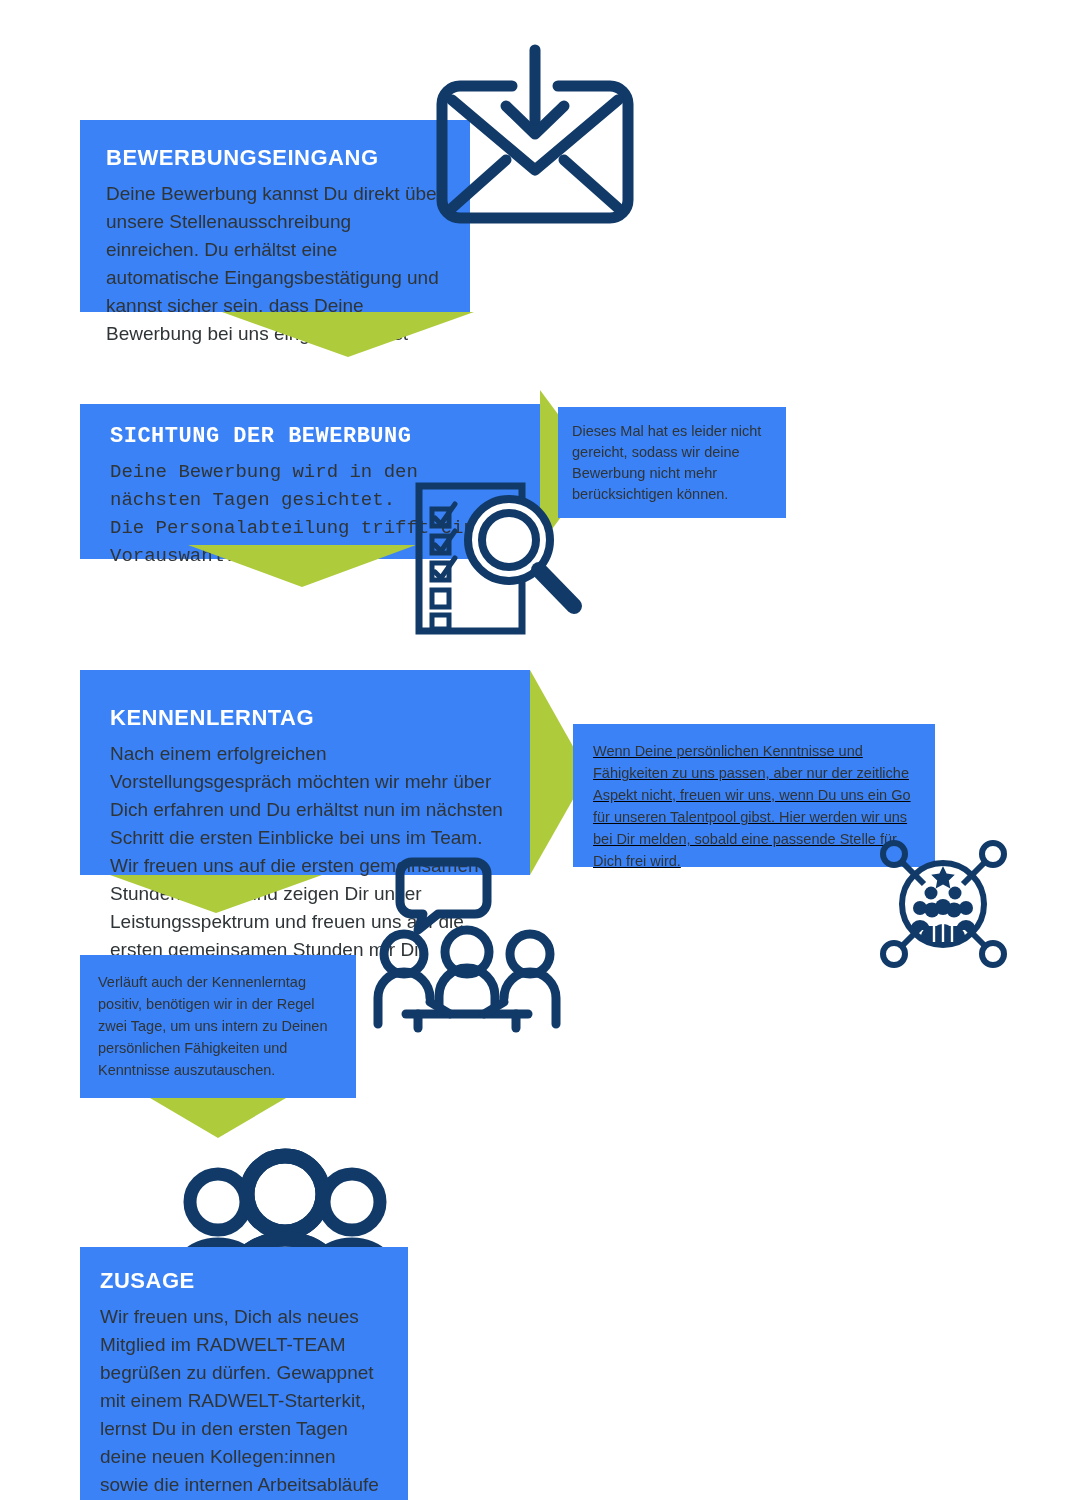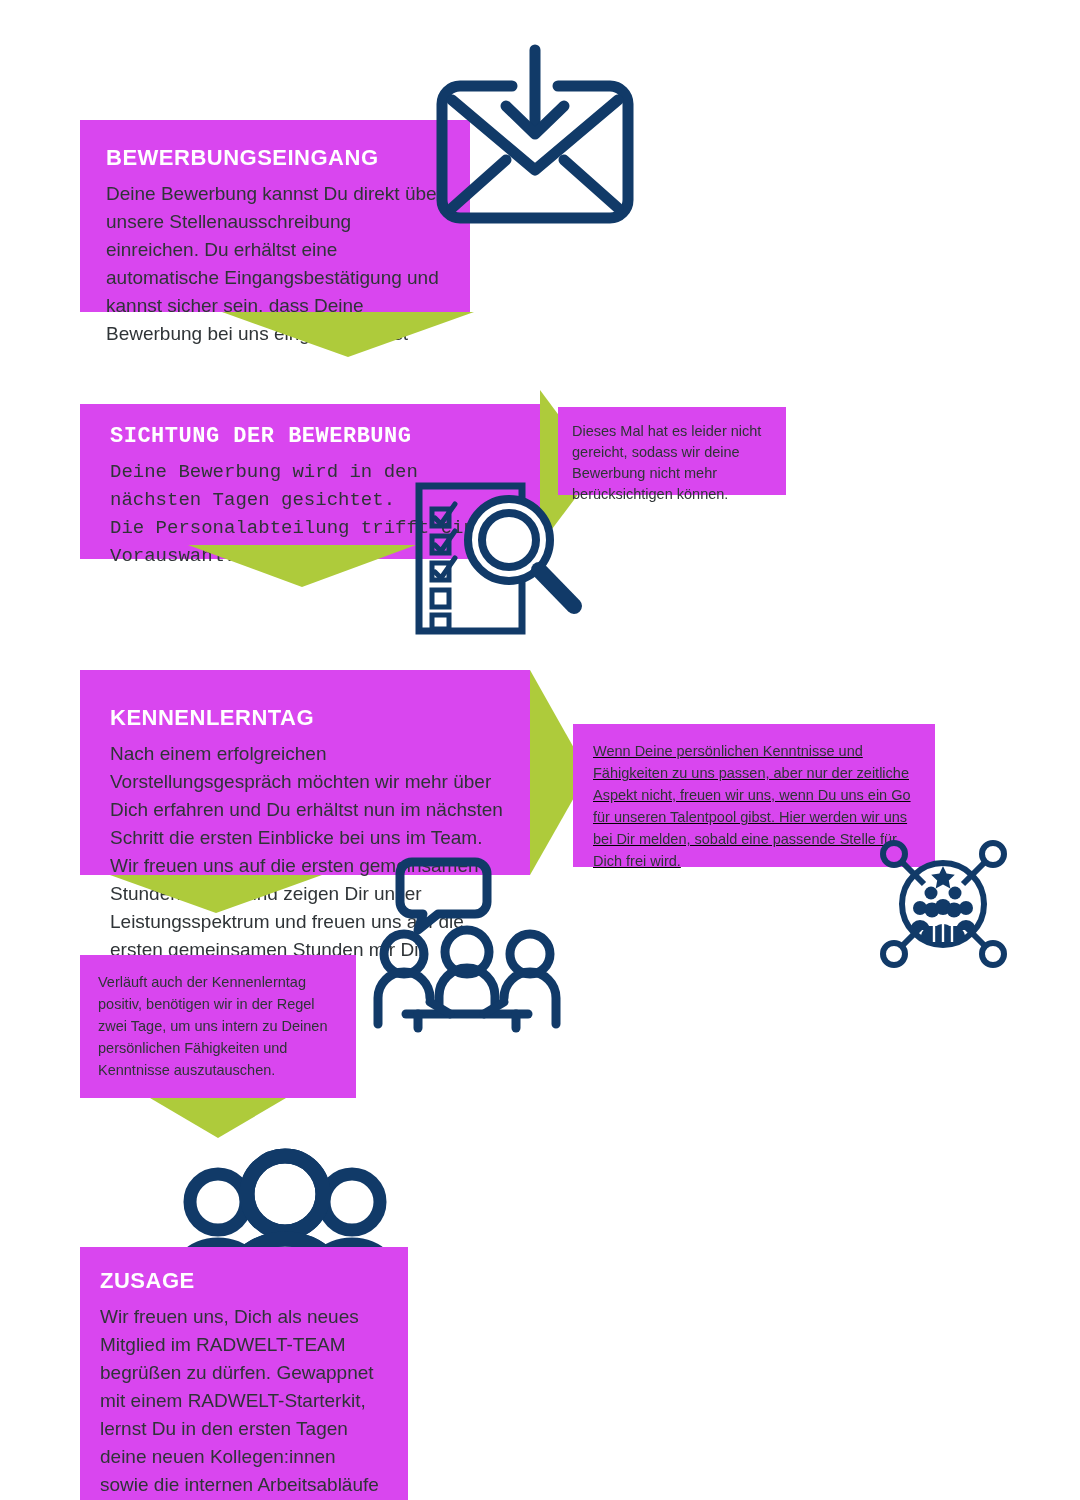--- a/index.html
+++ b/index.html
@@ -15,21 +15,21 @@
     position: relative;
     width: 1080px;
     height: 1500px;
     overflow: hidden;
     background: #ffffff;
   }
 
   
   .panel {
     position: absolute;
-    background: #d946ef;
+    background: #3b82f6;
     box-sizing: border-box;
   }
   .panel .title {
     color: #ffffff;
     font-weight: bold;
     letter-spacing: 0.5px;
     font-size: 22px;
     line-height: 1.1;
     margin: 0 0 10px 0;
   }
@@ -85,21 +85,21 @@
   </div>
 
   <div style="position:absolute; left:540px; top:390px; width:0; height:0;
               border-top:78px solid transparent; border-bottom:77px solid transparent;
               border-left:58px solid #aecb3b;"></div>
 
   <div style="position:absolute; left:188px; top:545px; width:0; height:0;
               border-left:114px solid transparent; border-right:114px solid transparent;
               border-top:42px solid #aecb3b;"></div>
 
-  <div class="panel" style="left:558px; top:407px; width:228px; height:88px; padding:14px 18px 8px 14px;">
+  <div class="panel" style="left:558px; top:407px; width:228px; height:111px; padding:14px 18px 8px 14px;">
     <div class="body" style="font-size:14.5px; line-height:1.45;">Dieses Mal hat es leider nicht gereicht, sodass wir deine Bewerbung nicht mehr berücksichtigen können.</div>
   </div>
 
   <div class="ico" style="left:408px; top:482px; width:185px; height:155px;">
     <svg width="185" height="155" viewBox="0 0 185 155">
       <g fill="none" stroke="#113a68" stroke-width="7" stroke-linecap="square" stroke-linejoin="miter">
 
         <rect x="11" y="4" width="103" height="145"></rect>
       </g>
 

